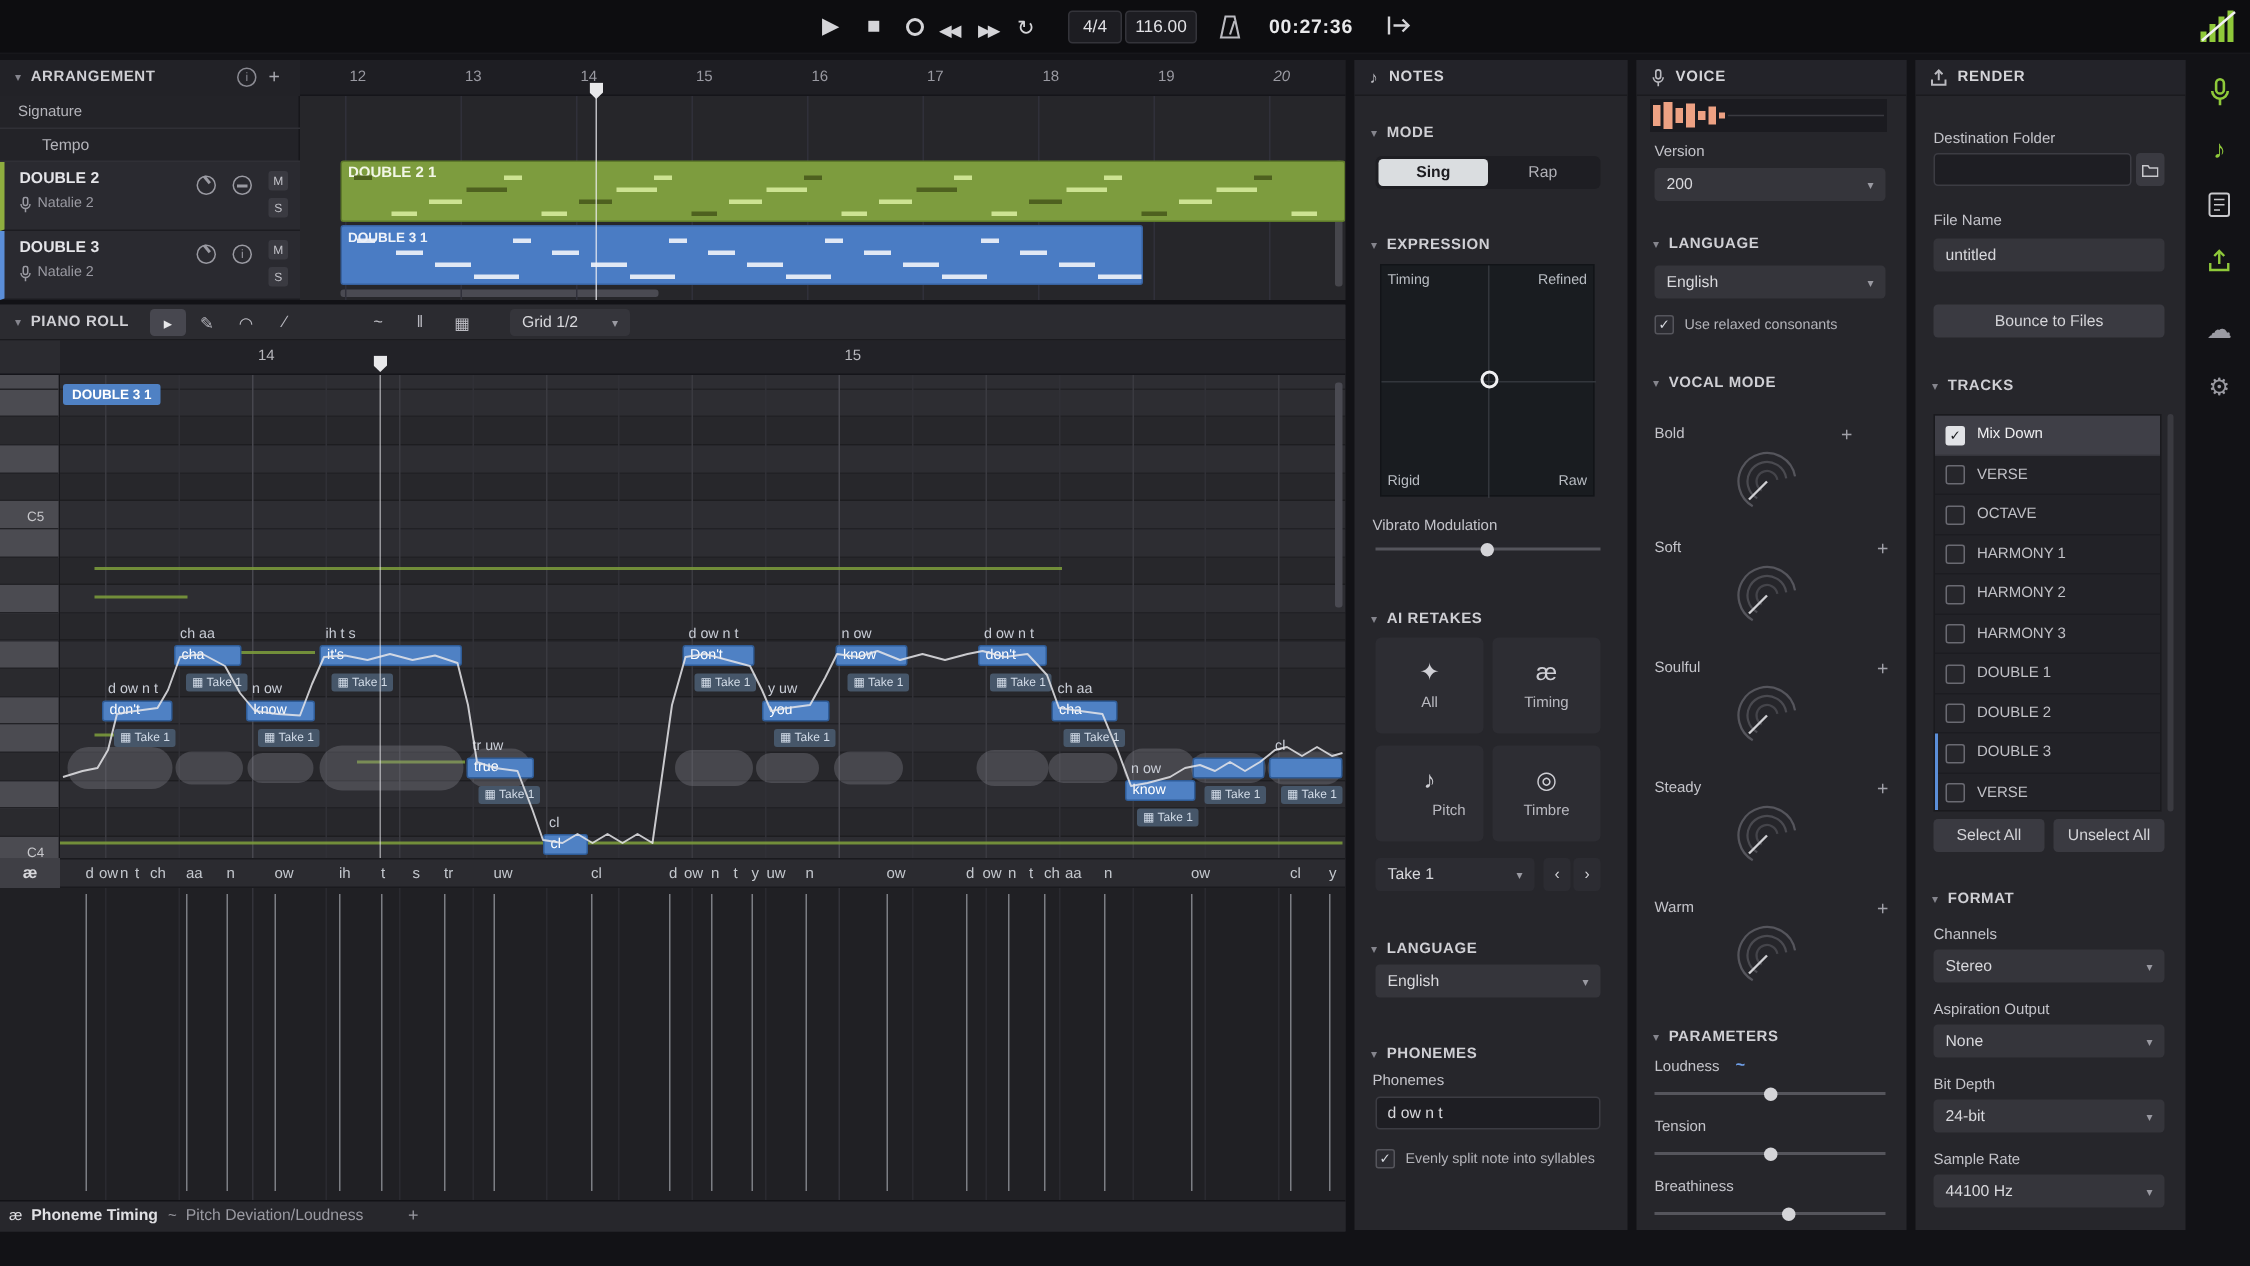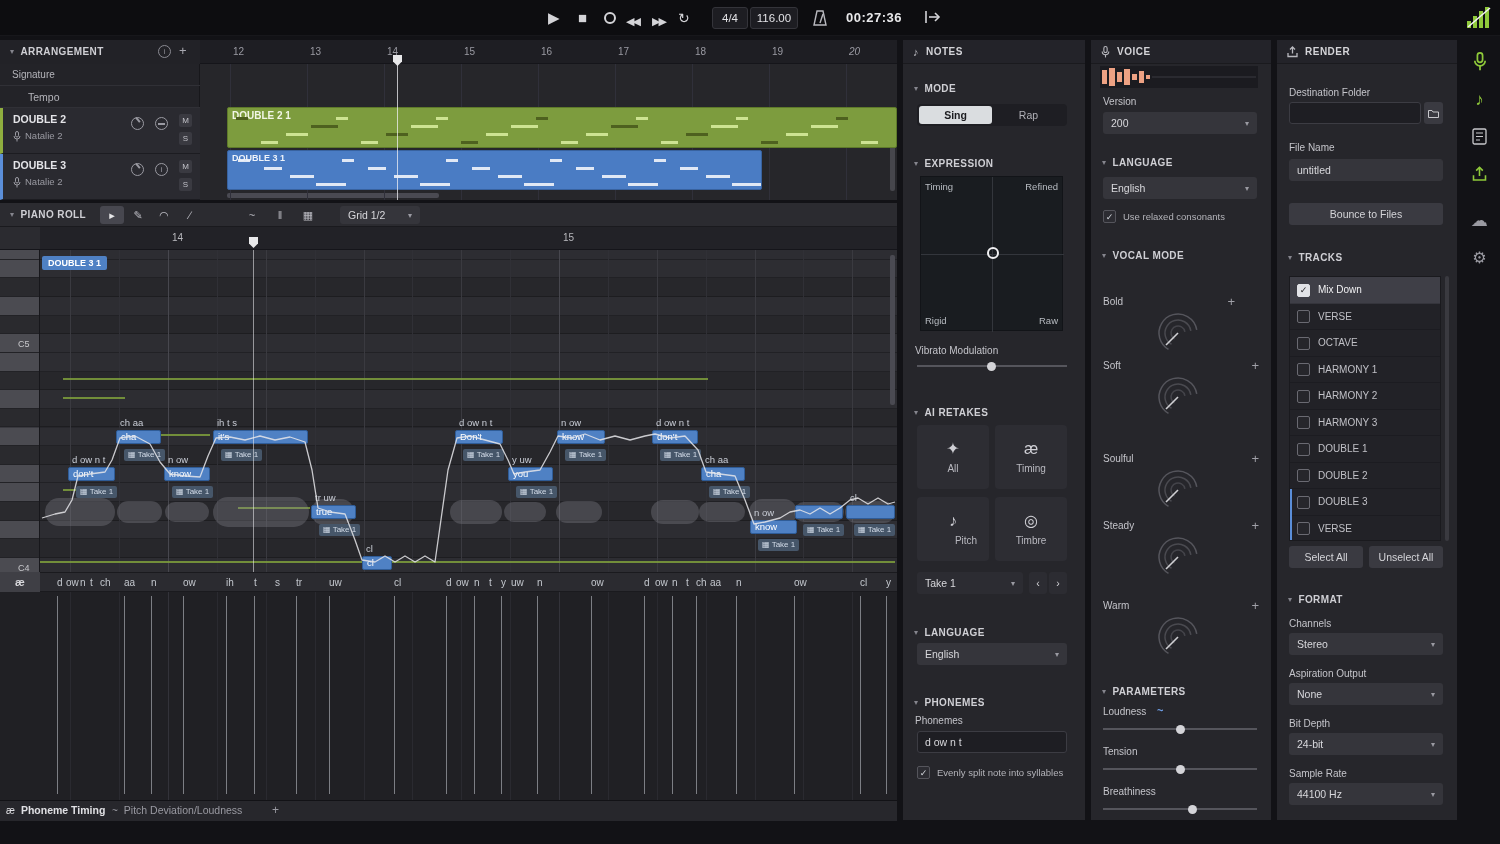--- a/index.html
+++ b/index.html
@@ -584,21 +584,21 @@
     </div>
     <div class="abs" style="left:12px;top:170px;display:flex;align-items:center;gap:7px">
       <span class="cb on">✓</span>
       <span style="font-size:9.5px;color:#b4b4ba">Use relaxed consonants</span>
     </div>
     <div class="abs sec-h" style="left:11px;top:210px">
       <span class="chev">▾</span>
         <span>VOCAL MODE</span>
     </div>
     <div id="vm-knobs" class="abs" style="left:0;top:232px;width:180px;height:408px">
-        <div style="position: absolute; left: 0px; top: 20px; width: 156px; height: 78px;">
+        <div style="position: absolute; left: 0px; top: 8px; width: 156px; height: 78px;">
           <span style="position: absolute; left: 12px; top: 4px; font-size: 10px; color: rgb(196, 196, 202);">Bold</span>
           <span class="knobplus" style="position: absolute; right: 12px; top: 2px;">+</span>
           <div style="position: absolute; left: 64px; top: 18px; width: 46px; height: 46px;">
             <svg width="46" height="46" viewBox="0 0 46 46">
               <circle cx="23" cy="23" r="19" fill="none" stroke="#55555c" stroke-width="1.5" stroke-dasharray="76 44" transform="rotate(120 23 23)"></circle>
               <circle cx="23" cy="23" r="13" fill="none" stroke="#4a4a50" stroke-width="1.5" stroke-dasharray="52 30" transform="rotate(120 23 23)"></circle>
               <circle cx="23" cy="23" r="7" fill="none" stroke="#44444a" stroke-width="1.5" stroke-dasharray="28 16" transform="rotate(120 23 23)"></circle>
               <line x1="23" y1="23" x2="11" y2="35" stroke="#d0d0d4" stroke-width="1.6"></line>
             </svg>
           </div>
@@ -608,21 +608,21 @@
           <span class="knobplus" style="position: absolute; right: 12px; top: 2px;">+</span>
           <div style="position: absolute; left: 64px; top: 18px; width: 46px; height: 46px;">
             <svg width="46" height="46" viewBox="0 0 46 46">
               <circle cx="23" cy="23" r="19" fill="none" stroke="#55555c" stroke-width="1.5" stroke-dasharray="76 44" transform="rotate(120 23 23)"></circle>
               <circle cx="23" cy="23" r="13" fill="none" stroke="#4a4a50" stroke-width="1.5" stroke-dasharray="52 30" transform="rotate(120 23 23)"></circle>
               <circle cx="23" cy="23" r="7" fill="none" stroke="#44444a" stroke-width="1.5" stroke-dasharray="28 16" transform="rotate(120 23 23)"></circle>
               <line x1="23" y1="23" x2="11" y2="35" stroke="#d0d0d4" stroke-width="1.6"></line>
             </svg>
           </div>
         </div>
-        <div style="position: absolute; left: 0px; top: 164px; width: 180px; height: 78px; margin-top: 13px;">
+        <div style="position: absolute; left: 0px; top: 164px; width: 180px; height: 78px;">
           <span style="position: absolute; left: 12px; top: 4px; font-size: 10px; color: rgb(196, 196, 202);">Soulful</span>
           <span class="knobplus" style="position: absolute; right: 12px; top: 2px;">+</span>
           <div style="position: absolute; left: 64px; top: 18px; width: 46px; height: 46px;">
             <svg width="46" height="46" viewBox="0 0 46 46">
               <circle cx="23" cy="23" r="19" fill="none" stroke="#55555c" stroke-width="1.5" stroke-dasharray="76 44" transform="rotate(120 23 23)"></circle>
               <circle cx="23" cy="23" r="13" fill="none" stroke="#4a4a50" stroke-width="1.5" stroke-dasharray="52 30" transform="rotate(120 23 23)"></circle>
               <circle cx="23" cy="23" r="7" fill="none" stroke="#44444a" stroke-width="1.5" stroke-dasharray="28 16" transform="rotate(120 23 23)"></circle>
               <line x1="23" y1="23" x2="11" y2="35" stroke="#d0d0d4" stroke-width="1.6"></line>
             </svg>
           </div>

